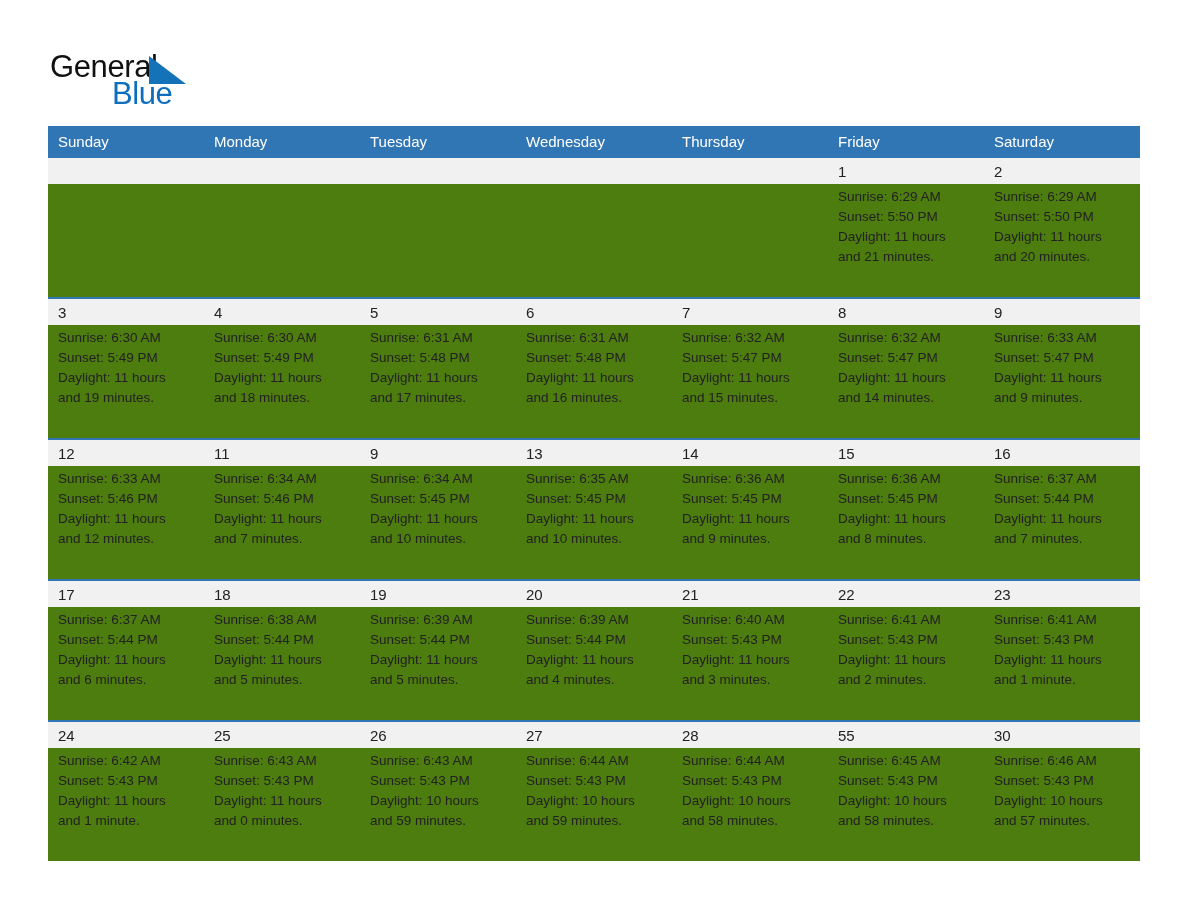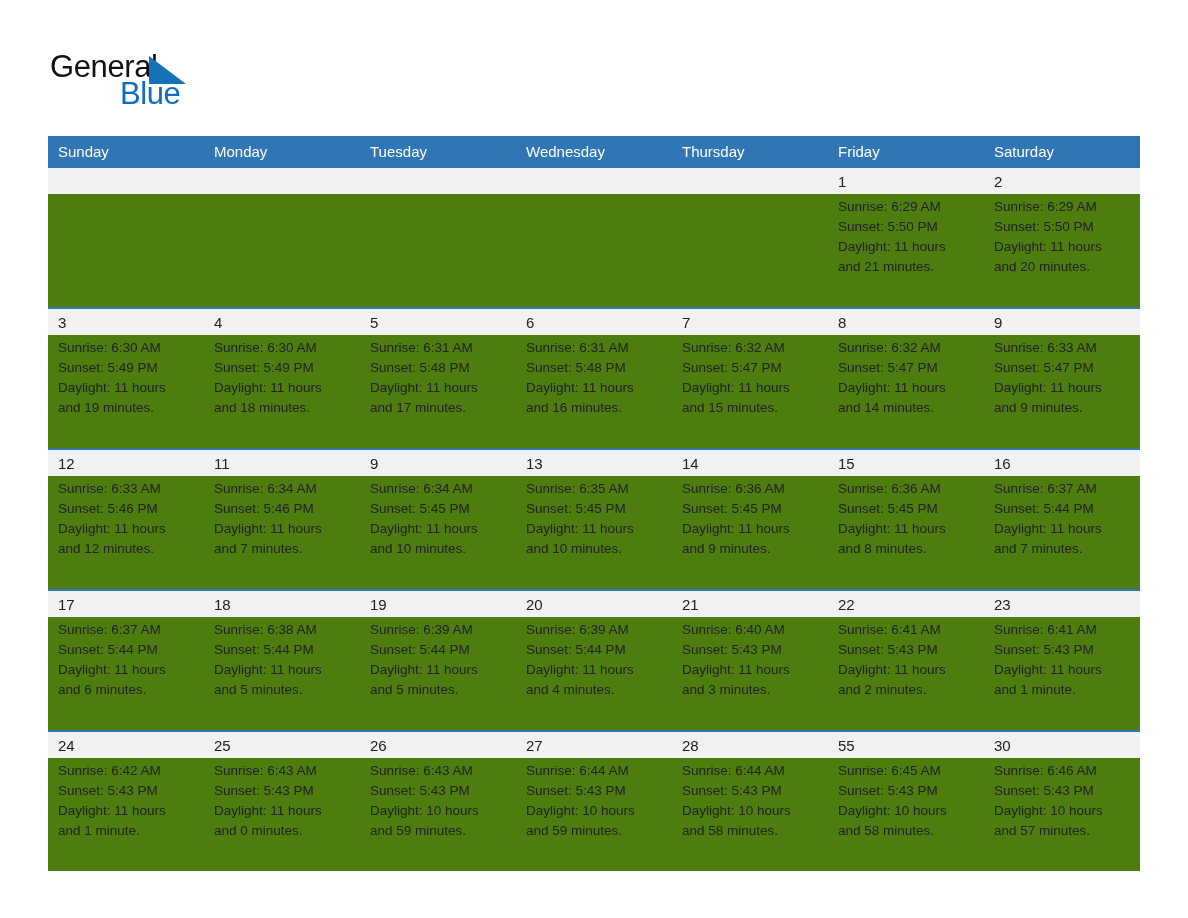--- a/index.html
+++ b/index.html
@@ -51,21 +51,21 @@
     position: absolute;
     left: 101px;
     top: 6px;
     width: 0;
     height: 0;
     border-left: 37px solid #1472b8;
     border-top: 28px solid transparent;
   }
   .logo-line2 {
     position: absolute;
-    left: 72px;
+    left: 64px;
     top: 27px;
     font-size: 31px;
     line-height: 34px;
     letter-spacing: -0.4px;
     color: #0d6ebf;
     white-space: nowrap;
   }
   .title-block {
     text-align: right;
     flex: 0 0 auto;
@@ -84,21 +84,21 @@
     margin-top: 11px;
     color: #151515;
     white-space: nowrap;
   }
 
   
   .calendar {
     width: 1092px;
     border-collapse: collapse;
     table-layout: fixed;
-    margin-top: 28px;
+    margin-top: 18px;
   }
   .calendar th {
     background: #3075b4;
     color: #ffffff;
     font-weight: normal;
     font-size: 15px;
     text-align: left;
     padding: 7px 0 8px 10px;
     height: 17px;
     vertical-align: middle;

